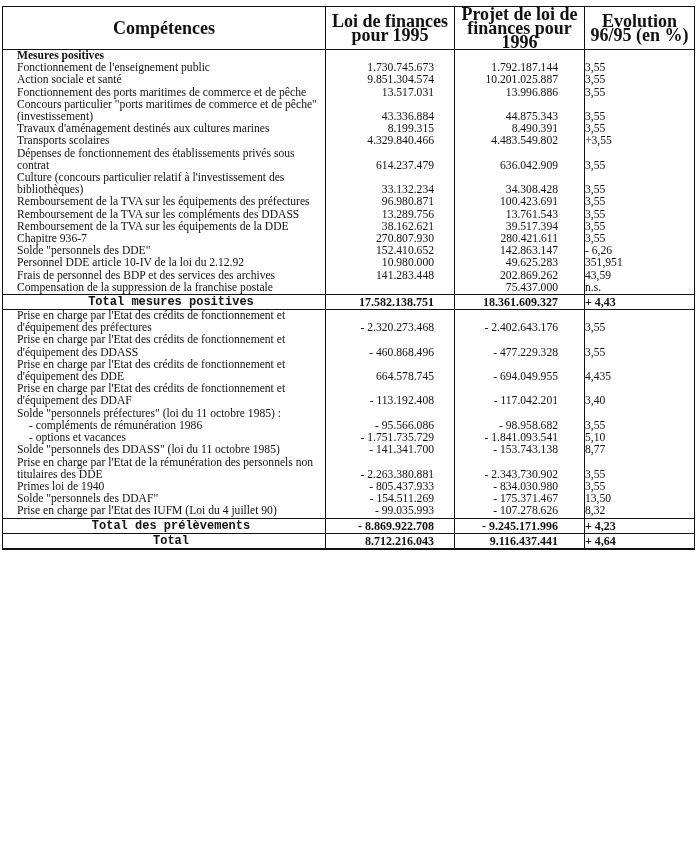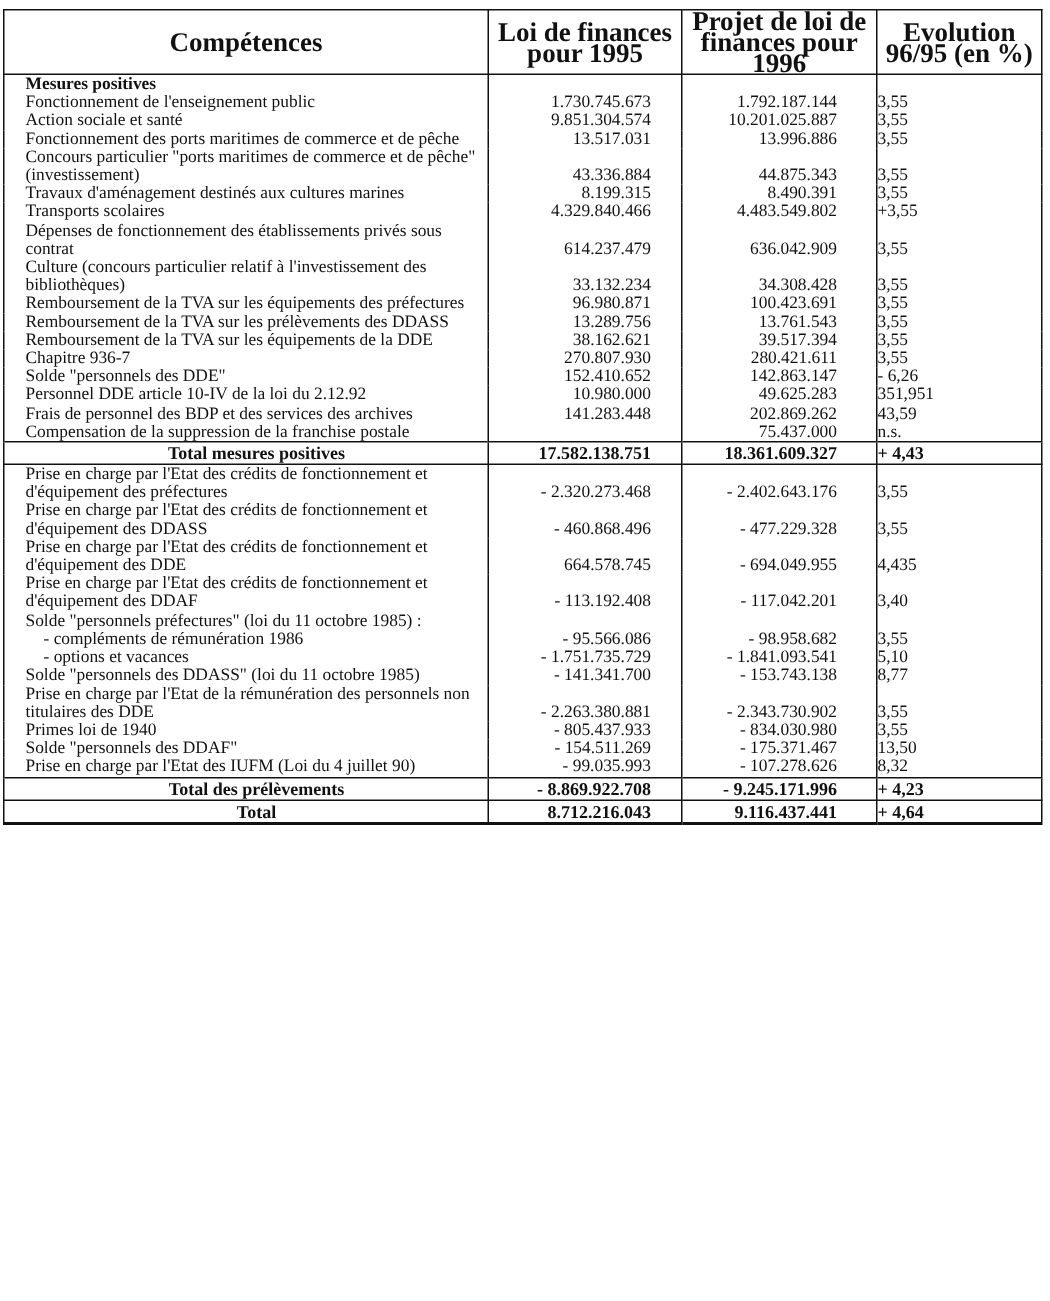--- a/index.html
+++ b/index.html
@@ -11,21 +11,21 @@
   td, th { padding:0; vertical-align:top; font-size:11.6px; line-height:12.2px; }
   thead th { border:1.6px solid #111; font-weight:bold; font-size:18px; line-height:14px;
              text-align:center; vertical-align:middle; height:30px; }
   .cell-label { padding-left:14px; border-left:1.6px solid #111; border-right:1.6px solid #111; }
   .cell-num { text-align:right; border-right:1.6px solid #111; }
   .c2n { padding-right:20px;margin-top:48px; }
   .c3n { padding-right:26px;text-align:right; }
   .c4n { text-align:left; border-right:1.6px solid #111; }
   .section td.cell-label { font-weight:bold; }
   .total td { font-weight:bold; border-top:1.6px solid #111; border-bottom:1.6px solid #111; font-size:12px; line-height:14px; }
-  .total td.cell-label { text-align:center; }
+  .total td.cell-label { text-align:center;font-family:Liberation Mono, monospace; }
   .grand td { border-bottom:2px solid #111; }
   .row-valign-bottom td.cell-num, .row-valign-bottom td.c4n { vertical-align:bottom; }
   .indent { padding-left:26px !important;margin-top:30px; }
 </style>
 </head>
 <body>
 
 <div class="page">
   <table>
     <colgroup>
@@ -97,21 +97,21 @@
           <td class="cell-num c3n">34.308.428</td>
           <td class="c4n">3,55</td>
         </tr>
         <tr class="row-valign-bottom">
           <td class="cell-label">Remboursement de la TVA sur les équipements des préfectures</td>
           <td class="cell-num c2n">96.980.871</td>
           <td class="cell-num c3n">100.423.691</td>
           <td class="c4n">3,55</td>
         </tr>
         <tr class="row-valign-bottom">
-          <td class="cell-label">Remboursement de la TVA sur les prélèvements des DDASS</td>
+          <td class="cell-label">Remboursement de la TVA sur les compléments des DDASS</td>
           <td class="cell-num c2n">13.289.756</td>
           <td class="cell-num c3n">13.761.543</td>
           <td class="c4n">3,55</td>
         </tr>
         <tr class="row-valign-bottom">
           <td class="cell-label">Remboursement de la TVA sur les équipements de la DDE</td>
           <td class="cell-num c2n">38.162.621</td>
           <td class="cell-num c3n">39.517.394</td>
           <td class="c4n">3,55</td>
         </tr>

